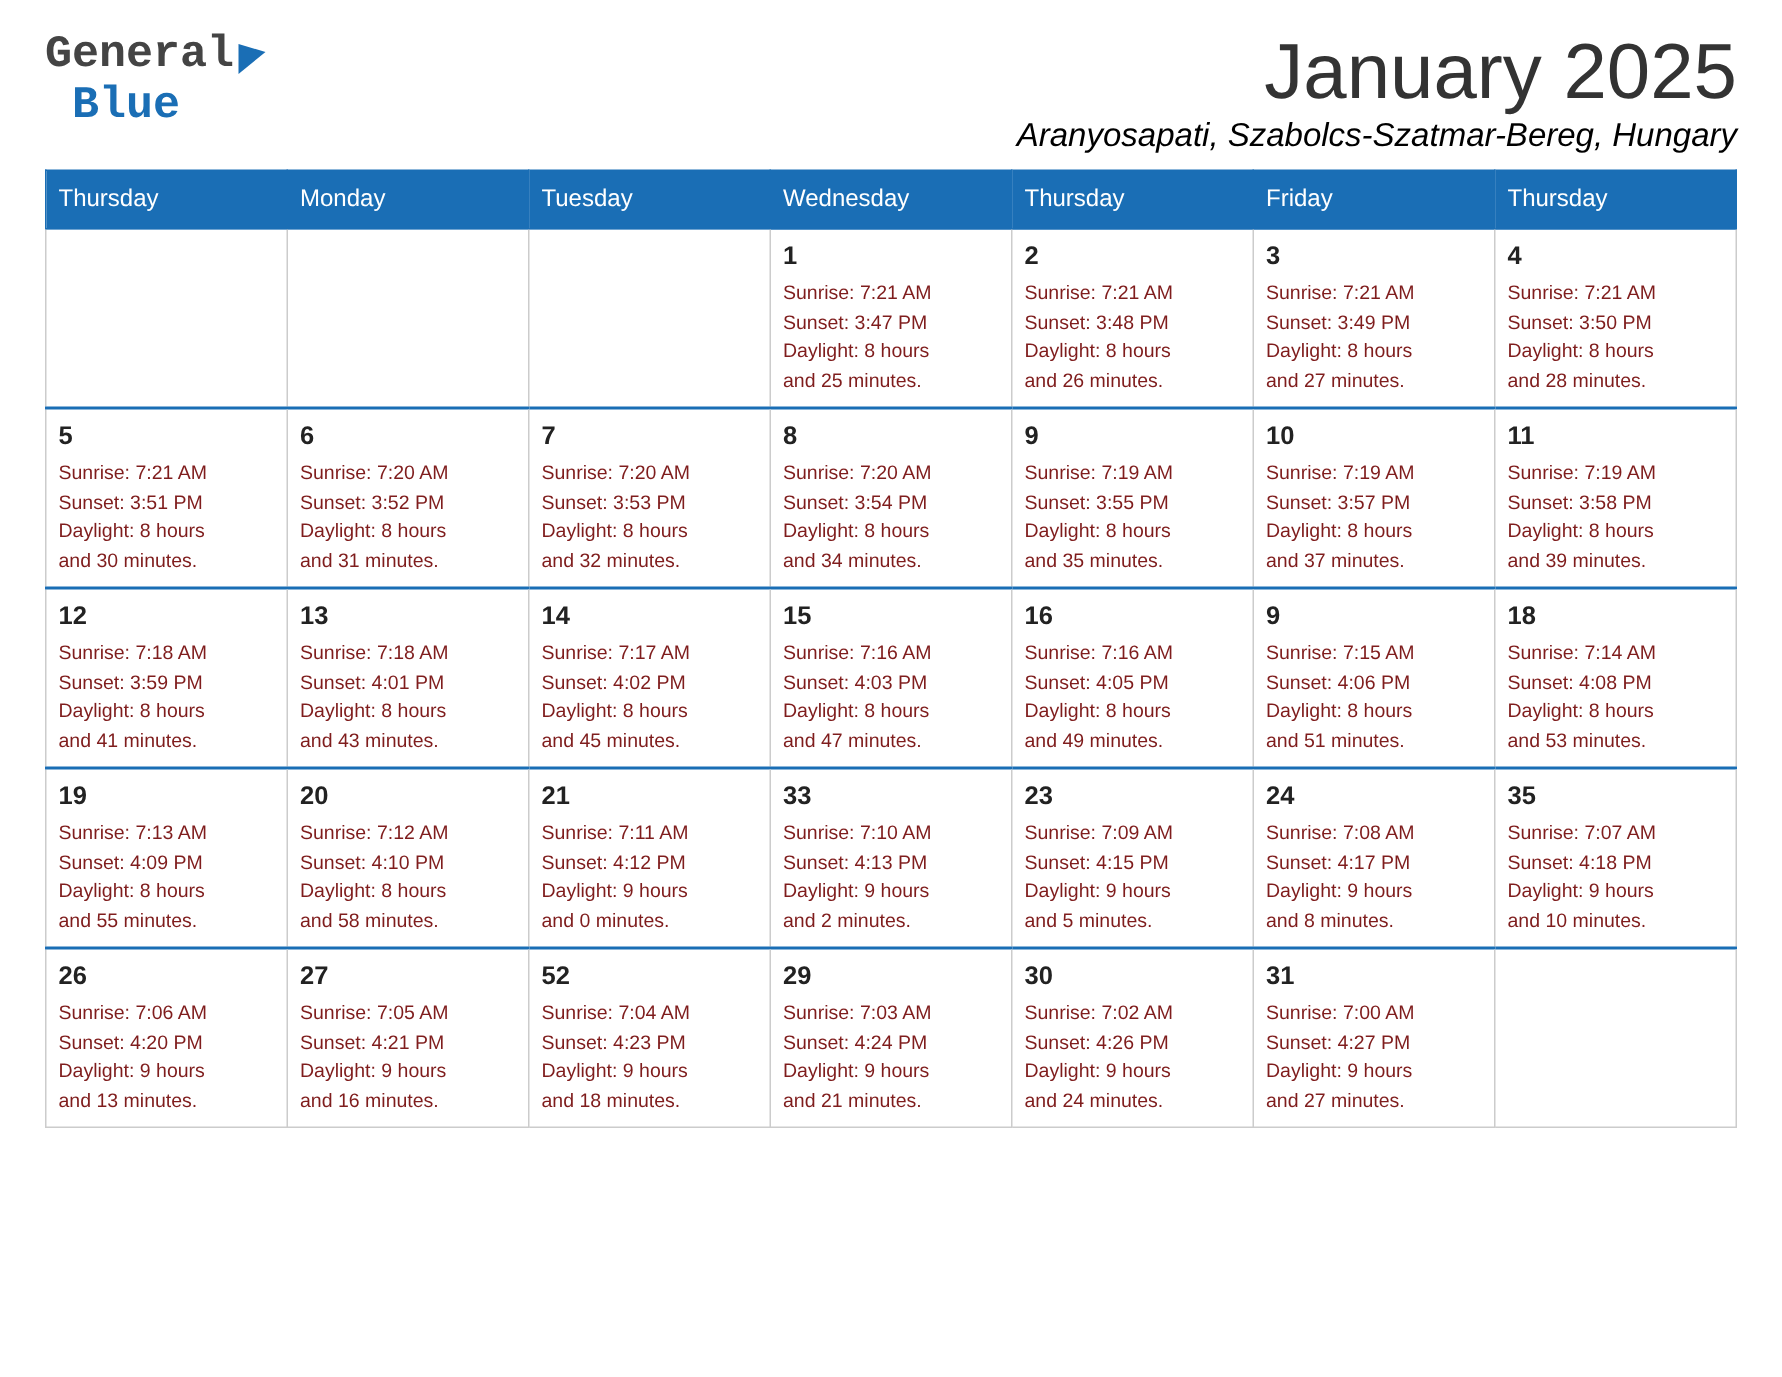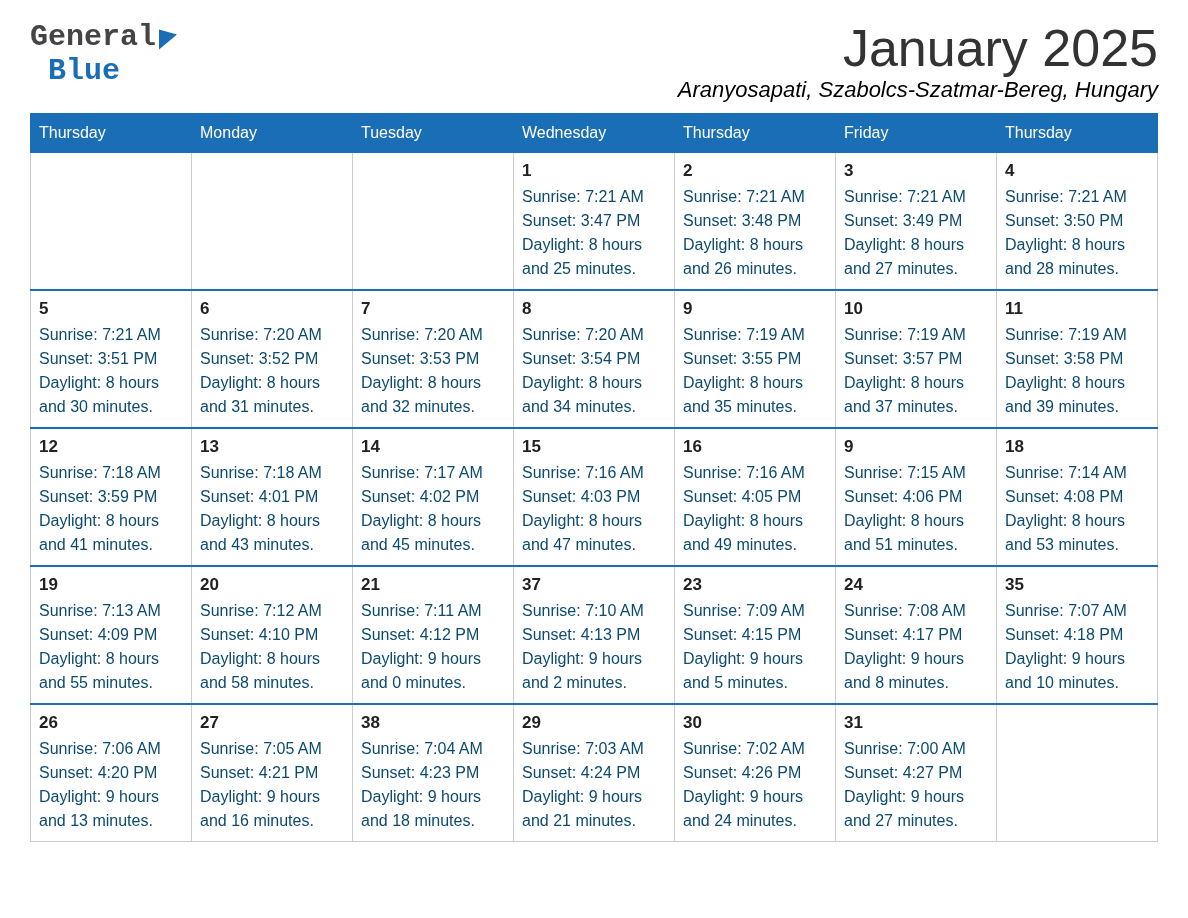--- a/index.html
+++ b/index.html
@@ -63,22 +63,22 @@
       background: #fff;
     }
     .day-number {
       font-size: 17px;
       font-weight: bold;
       color: #222;
       margin-bottom: 4px;
       display: block;
     }
     .day-info {
-      font-size: 16px;
-      color: #0c4a6e;
+      font-size: 13px;
+      color: #7f1d1d;
       line-height: 1.5;
     }
     .row-divider td {
       border-top: 2px solid #1a6eb5;
     }
     
     .logo-wrap {
       display: inline-flex;
       align-items: center;
     }
@@ -223,21 +223,21 @@
         </td>
         <td>
           <span class="day-number">20</span>
           <div class="day-info">Sunrise: 7:12 AM<br>Sunset: 4:10 PM<br>Daylight: 8 hours<br>and 58 minutes.</div>
         </td>
         <td>
           <span class="day-number">21</span>
           <div class="day-info">Sunrise: 7:11 AM<br>Sunset: 4:12 PM<br>Daylight: 9 hours<br>and 0 minutes.</div>
         </td>
         <td>
-          <span class="day-number">37</span>
+          <span class="day-number">33</span>
           <div class="day-info">Sunrise: 7:10 AM<br>Sunset: 4:13 PM<br>Daylight: 9 hours<br>and 2 minutes.</div>
         </td>
         <td>
           <span class="day-number">23</span>
           <div class="day-info">Sunrise: 7:09 AM<br>Sunset: 4:15 PM<br>Daylight: 9 hours<br>and 5 minutes.</div>
         </td>
         <td>
           <span class="day-number">24</span>
           <div class="day-info">Sunrise: 7:08 AM<br>Sunset: 4:17 PM<br>Daylight: 9 hours<br>and 8 minutes.</div>
         </td>
@@ -249,21 +249,21 @@
       <tr class="row-divider">
         <td>
           <span class="day-number">26</span>
           <div class="day-info">Sunrise: 7:06 AM<br>Sunset: 4:20 PM<br>Daylight: 9 hours<br>and 13 minutes.</div>
         </td>
         <td>
           <span class="day-number">27</span>
           <div class="day-info">Sunrise: 7:05 AM<br>Sunset: 4:21 PM<br>Daylight: 9 hours<br>and 16 minutes.</div>
         </td>
         <td>
-          <span class="day-number">38</span>
+          <span class="day-number">52</span>
           <div class="day-info">Sunrise: 7:04 AM<br>Sunset: 4:23 PM<br>Daylight: 9 hours<br>and 18 minutes.</div>
         </td>
         <td>
           <span class="day-number">29</span>
           <div class="day-info">Sunrise: 7:03 AM<br>Sunset: 4:24 PM<br>Daylight: 9 hours<br>and 21 minutes.</div>
         </td>
         <td>
           <span class="day-number">30</span>
           <div class="day-info">Sunrise: 7:02 AM<br>Sunset: 4:26 PM<br>Daylight: 9 hours<br>and 24 minutes.</div>
         </td>

